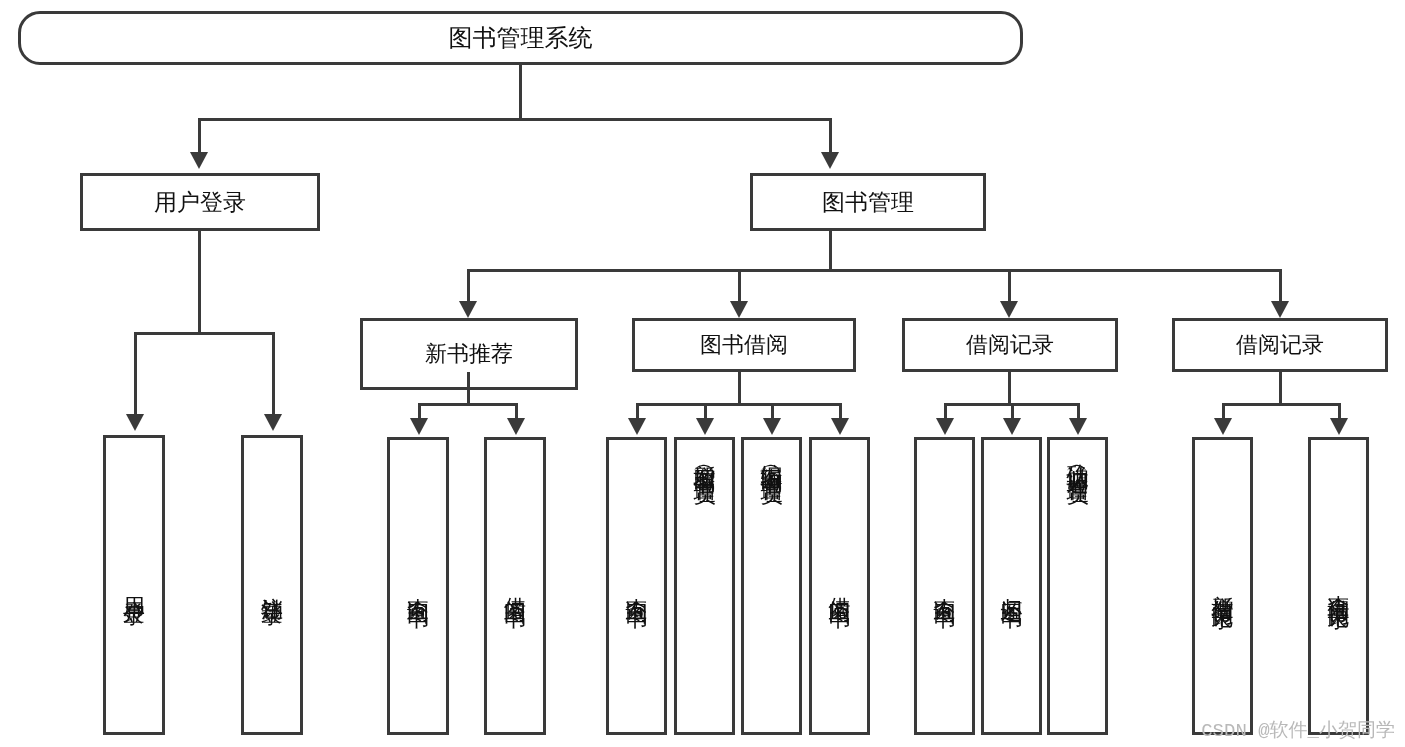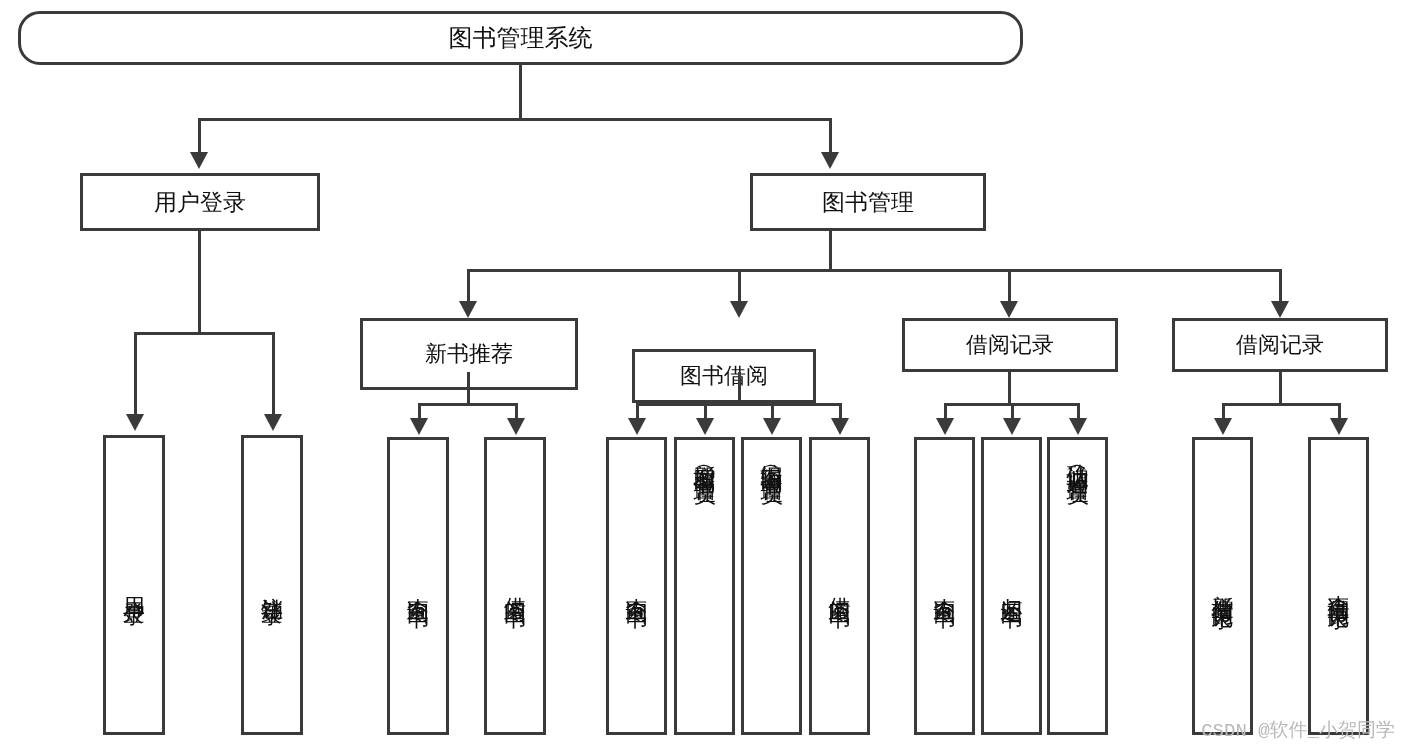--- a/index.html
+++ b/index.html
@@ -125,21 +125,21 @@
   <div class="conn vline" style="left:738px; top:269px; height:34px;"></div>
   <div class="arrow" style="left:730px; top:301px;"></div>
   <div class="conn vline" style="left:1008px; top:269px; height:34px;"></div>
   <div class="arrow" style="left:1000px; top:301px;"></div>
   <div class="conn vline" style="left:1279px; top:269px; height:34px;"></div>
   <div class="arrow" style="left:1271px; top:301px;"></div>
 
   <div class="node node-l2" style="left:360px; top:318px; width:218px; height:72px;">
     <span>新书推荐</span>
   </div>
-  <div class="node node-l2" style="left:632px; top:318px; width:184px; height:54px;margin-top:31px;">
+  <div class="node node-l2" style="left:632px; top:318px; width:224px; height:54px;">
     <span>图书借阅</span>
   </div>
   <div class="node node-l2" style="left:902px; top:318px; width:216px; height:54px;">
     <span>借阅记录</span>
   </div>
   <div class="node node-l2" style="left:1172px; top:318px; width:216px; height:54px;">
     <span>借阅记录</span>
   </div>
 
   <div class="conn vline" style="left:467px; top:372px; height:34px;"></div>

